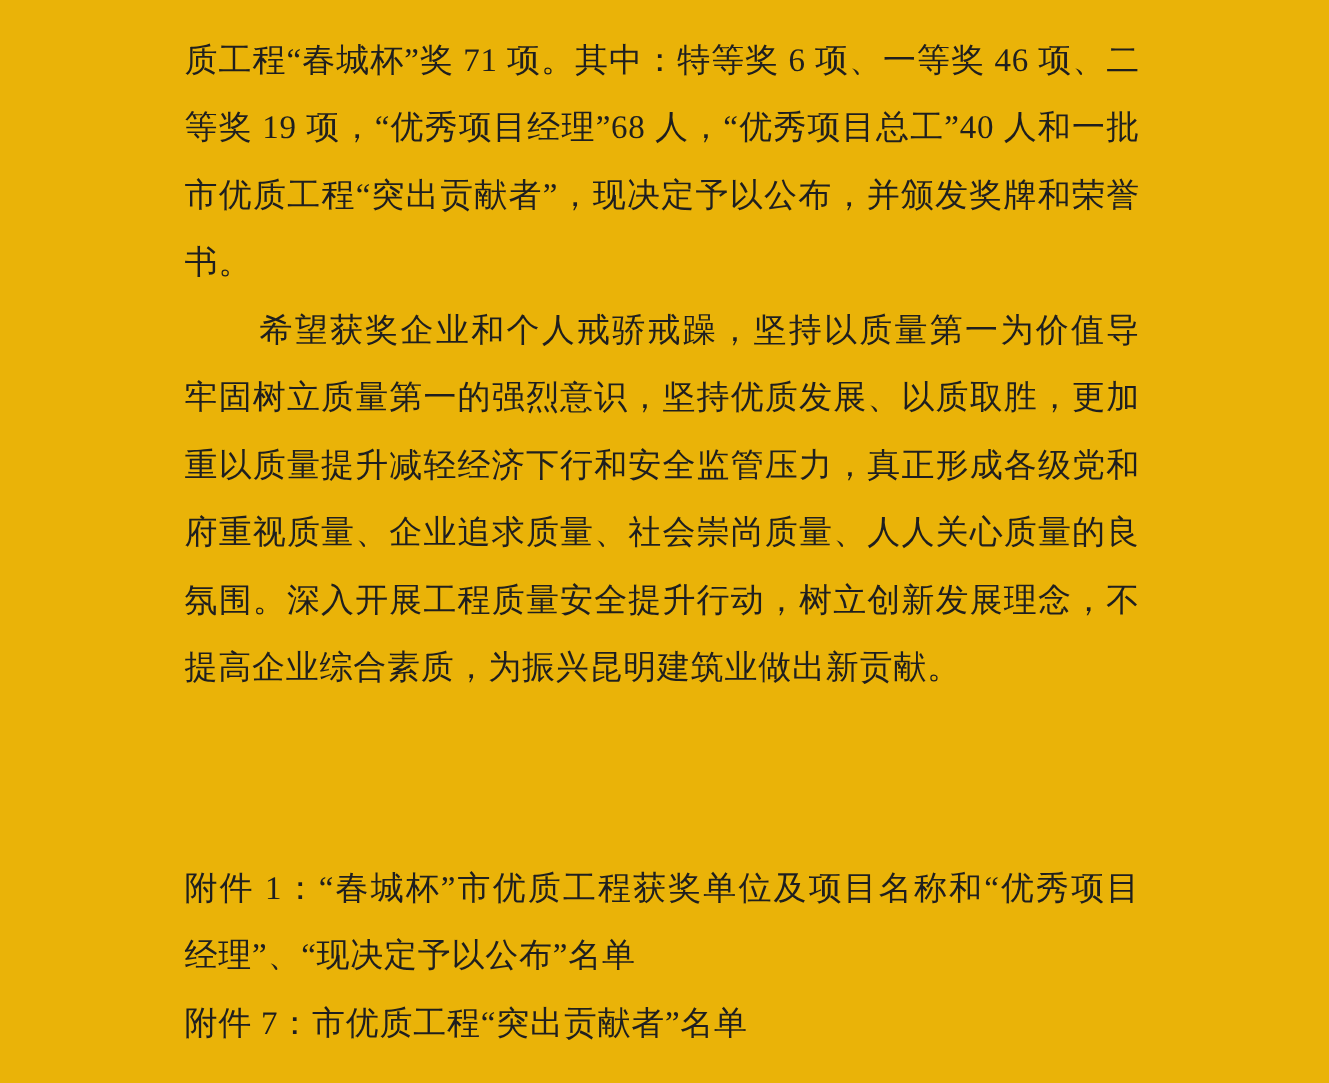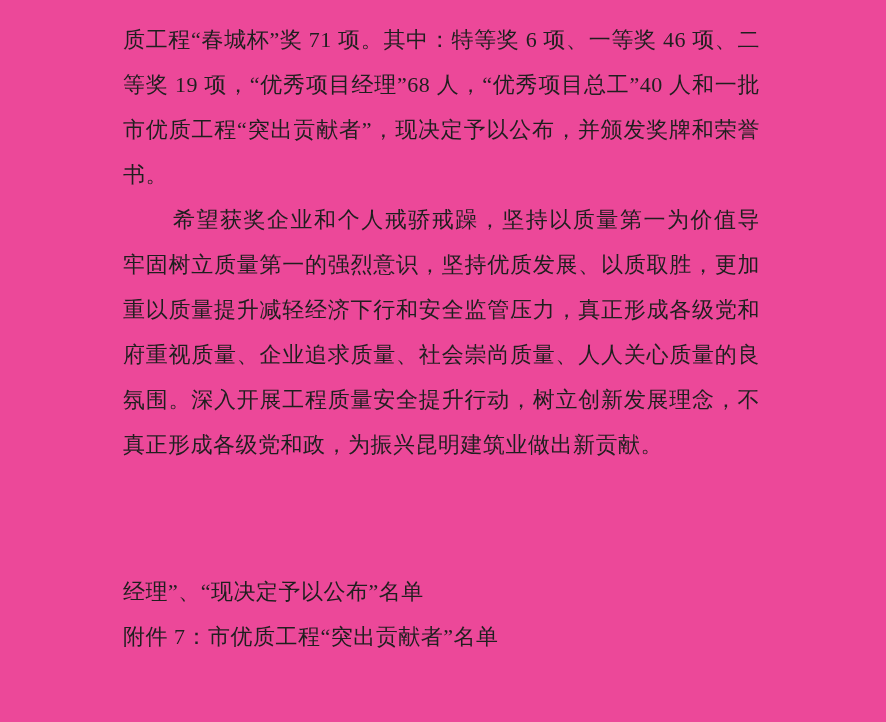--- a/index.html
+++ b/index.html
@@ -4,21 +4,21 @@
 <style>
   html, body {
     margin: 0;
     padding: 0;
     background: #ffffff;
   }
   .page {
     position: relative;
     width: 886px;
     height: 722px;
-    background: #ec4899;
+    background: #eab308;
     overflow: hidden;
     font-family: "Liberation Serif", "DejaVu Serif", serif;
   }
   .text-block {
     position: absolute;
     left: 123px;
     top: 17px;
     width: 637px;
     color: #1f1f1f;
     font-size: 22px;
@@ -49,18 +49,19 @@
   <div class="text-block">
     <div class="doc-line fill">质工程“春城杯”奖 71 项。其中：特等奖 6 项、一等奖 46 项、二</div>
     <div class="doc-line fill">等奖 19 项，“优秀项目经理”68 人，“优秀项目总工”40 人和一批</div>
     <div class="doc-line fill">市优质工程“突出贡献者”，现决定予以公布，并颁发奖牌和荣誉证</div>
     <div class="doc-line">书。</div>
     <div class="doc-line fill indent">希望获奖企业和个人戒骄戒躁，坚持以质量第一为价值导向，</div>
     <div class="doc-line fill">牢固树立质量第一的强烈意识，坚持优质发展、以质取胜，更加注</div>
     <div class="doc-line fill">重以质量提升减轻经济下行和安全监管压力，真正形成各级党和政</div>
     <div class="doc-line fill">府重视质量、企业追求质量、社会崇尚质量、人人关心质量的良好</div>
     <div class="doc-line fill">氛围。深入开展工程质量安全提升行动，树立创新发展理念，不断</div>
-    <div class="doc-line">真正形成各级党和政，为振兴昆明建筑业做出新贡献。</div>
+    <div class="doc-line">提高企业综合素质，为振兴昆明建筑业做出新贡献。</div>
     <div class="paragraph-gap"></div>
+    <div class="doc-line fill">附件 1：“春城杯”市优质工程获奖单位及项目名称和“优秀项目</div>
     <div class="doc-line">经理”、“现决定予以公布”名单</div>
     <div class="doc-line">附件 7：市优质工程“突出贡献者”名单</div>
   </div>
 </div>
 
 </body></html>

